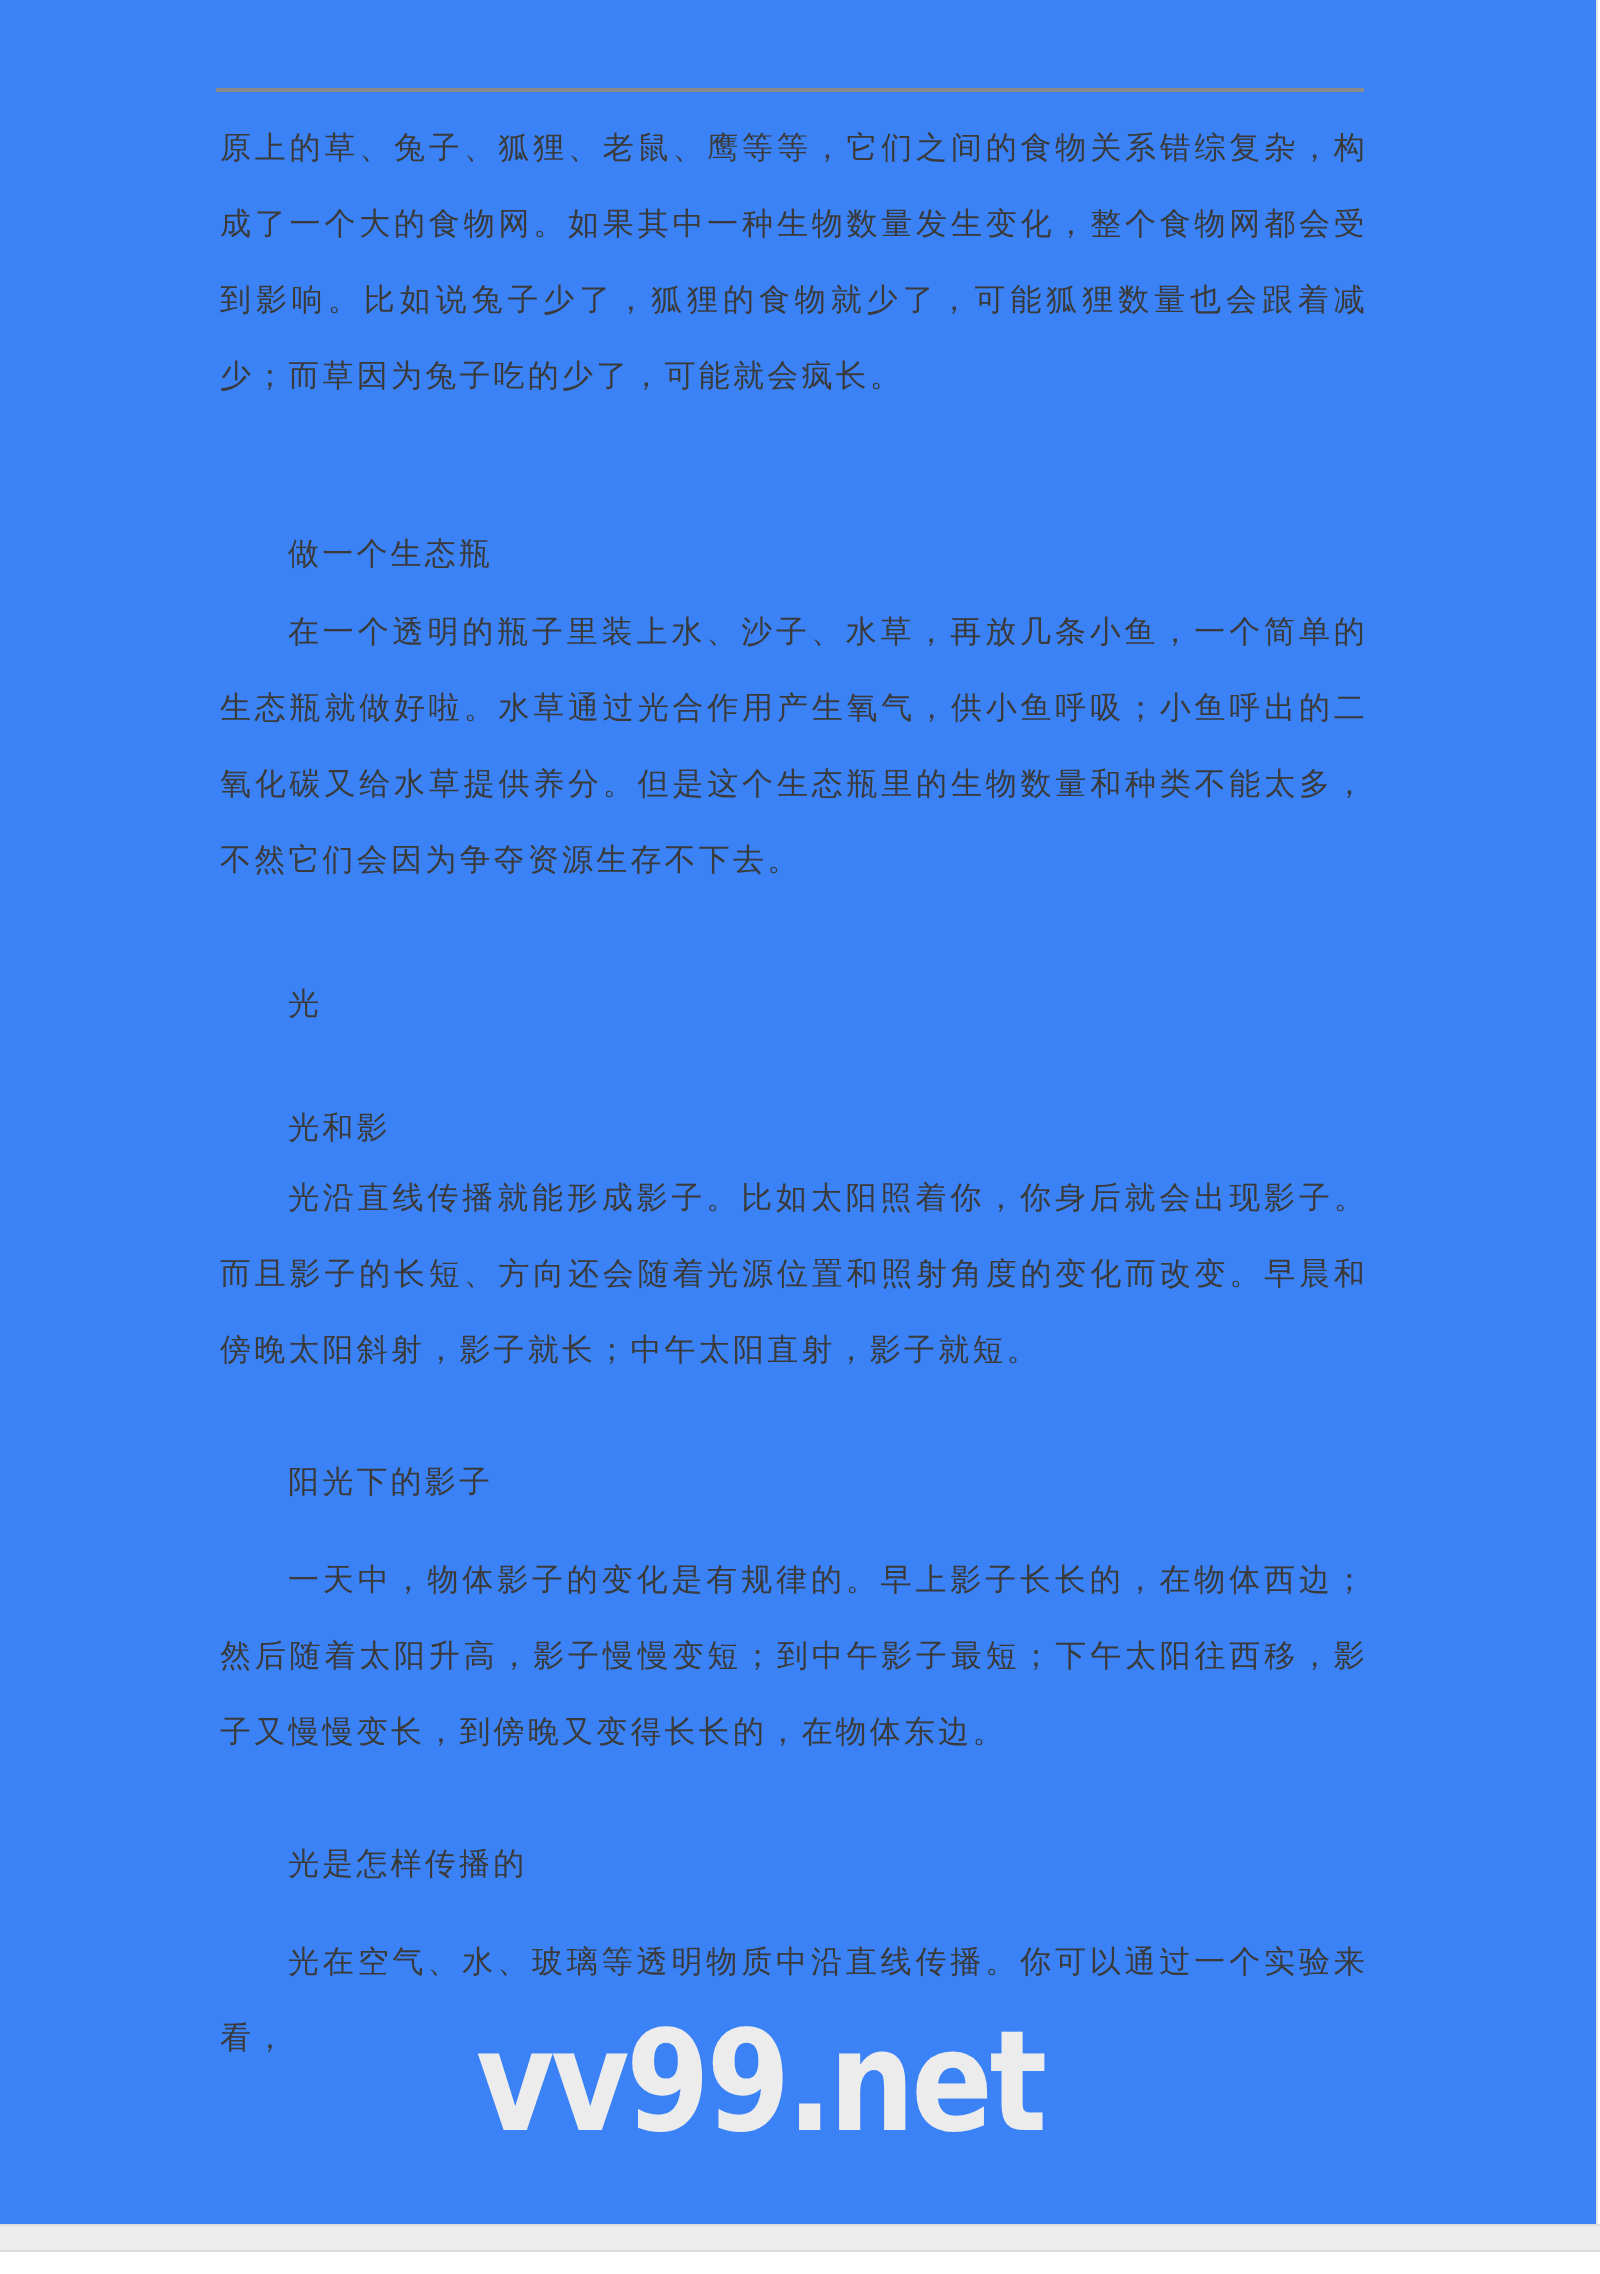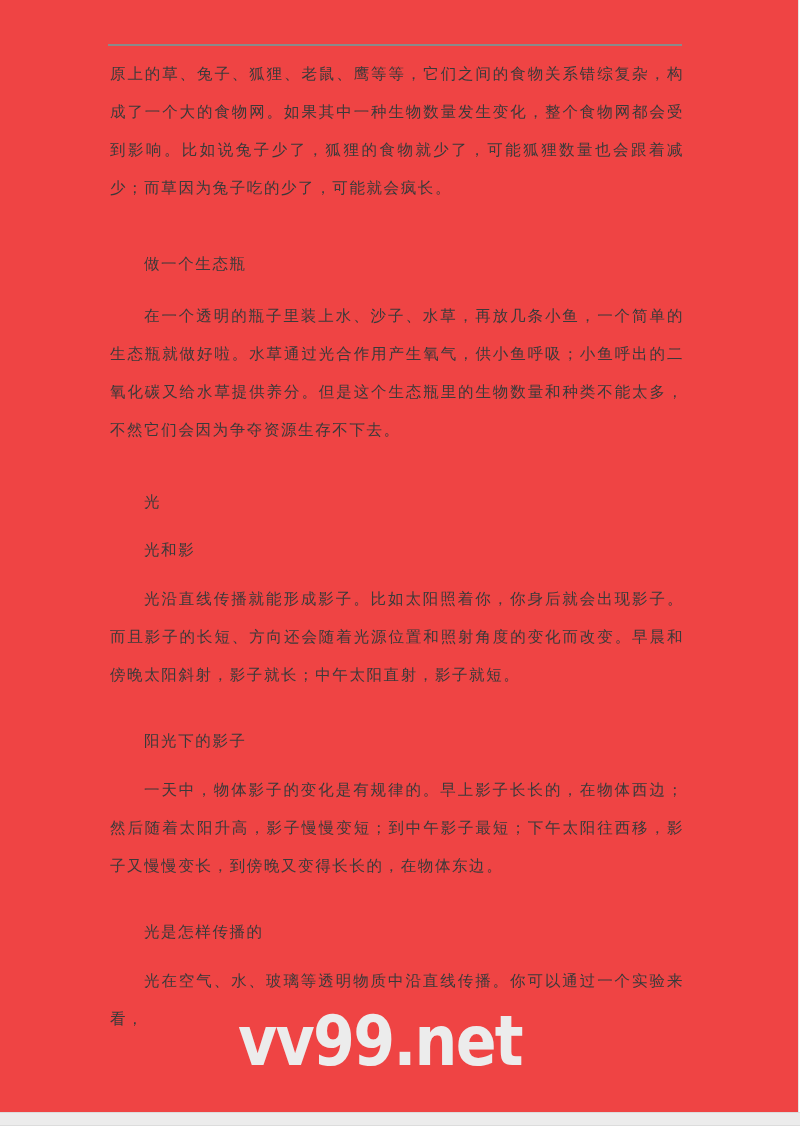--- a/index.html
+++ b/index.html
@@ -13,21 +13,21 @@
       position: relative;
       overflow: hidden;
       font-family: "DejaVu Sans", "Liberation Sans", sans-serif;
     }
     .page {
       position: absolute;
       left: 0;
       top: 0;
       width: 798px;
       height: 1112px;
-      background: #ef4444;
+      background: #3b82f6;
       border-right: 1px solid #e4e4e4;
     }
     .header-rule {
       position: absolute;
       left: 108px;
       top: 44px;
       width: 574px;
       height: 2px;
       background: #8a8a8a;
     }
@@ -82,33 +82,33 @@
 </head>
 <body>
 
 <div class="page">
   <div class="header-rule"></div>
 
   <div class="block" style="top:55px;">
     <span>原上的草、兔子、狐狸、老鼠、鹰等等，它们之间的食物关系错综复杂，构成了一个大的食物网。如果其中一种生物数量发生变化，整个食物网都会受到影响。比如说兔子少了，狐狸的食物就少了，可能狐狸数量也会跟着减少；而草因为兔子吃的少了，可能就会疯长。</span>
   </div>
 
-  <div class="block heading" style="top:245px;font-family:Liberation Serif, serif;">
+  <div class="block heading" style="top:259px;font-family:Liberation Serif, serif;">
     <span>做一个生态瓶</span>
   </div>
 
   <div class="block para" style="top:297px;">
     <span>在一个透明的瓶子里装上水、沙子、水草，再放几条小鱼，一个简单的生态瓶就做好啦。水草通过光合作用产生氧气，供小鱼呼吸；小鱼呼出的二氧化碳又给水草提供养分。但是这个生态瓶里的生物数量和种类不能太多，不然它们会因为争夺资源生存不下去。</span>
   </div>
 
   <div class="block heading" style="top:483px;">
     <span>光</span>
   </div>
 
-  <div class="block heading" style="top:531px;">
+  <div class="block heading" style="top:545px;">
     <span>光和影</span>
   </div>
 
   <div class="block para" style="top:580px;">
     <span>光沿直线传播就能形成影子。比如太阳照着你，你身后就会出现影子。而且影子的长短、方向还会随着光源位置和照射角度的变化而改变。早晨和傍晚太阳斜射，影子就长；中午太阳直射，影子就短。</span>
   </div>
 
   <div class="block heading" style="top:722px;">
     <span>阳光下的影子</span>
   </div>

